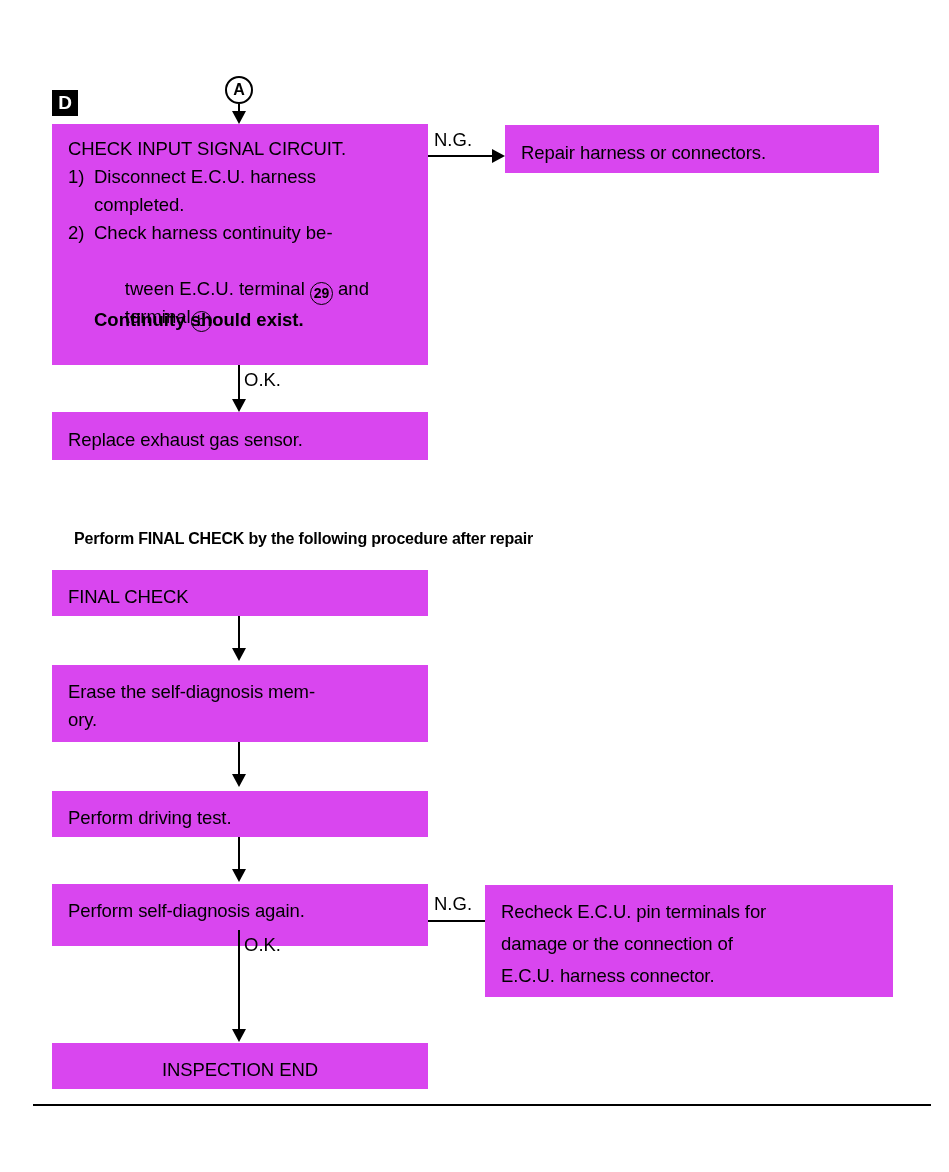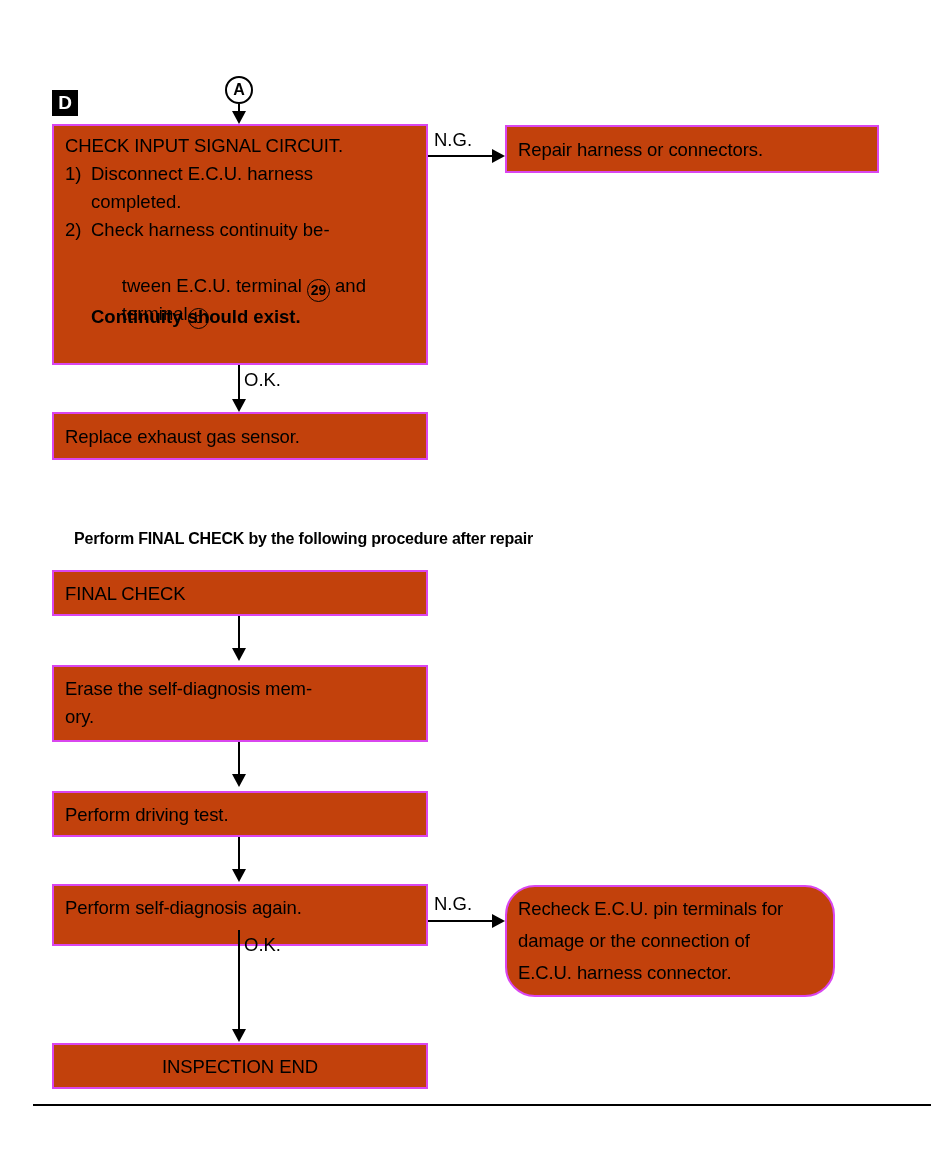--- a/index.html
+++ b/index.html
@@ -18,22 +18,22 @@
   #page-root {
     position: absolute;
     inset: 0;
   }
   
   .abs { position: absolute; }
 
   .fbox {
     position: absolute;
     box-sizing: border-box;
-    border: 2px solid #d946ef;
-    background: #c2410c;
+    border: 5px solid #d946ef;
+    background: #d946ef;
   }
   .fbox .btext {
     position: absolute;
     left: 11px;
     top: 7px;
     right: 4px;
     font-size: 18.5px;
     line-height: 28px;
     letter-spacing: -0.1px;
     white-space: pre;
@@ -225,21 +225,21 @@
   <div class="arrow-down" style="left:232px; top:869px;"></div>
 
   <div class="fbox" style="left:52px; top:884px; width:376px; height:62px;">
     <div class="btext" style="top:8px;">Perform self-diagnosis again.</div>
   </div>
 
   <div class="hline" style="left:428px; top:920px; width:70px;"></div>
   <div class="arrow-right" style="left:492px; top:914px;"></div>
   <div class="edge-label" style="left:434px; top:894px;">N.G.</div>
 
-  <div class="fbox" style="left:505px; top:885px; width:330px; height:112px;border-radius:30px;">
+  <div class="fbox" style="left:485px; top:885px; width:408px; height:112px;">
     <div class="btext" style="top:8px;">Recheck E.C.U. pin terminals for</div>
     <div class="btext" style="top:40px;">damage or the connection of</div>
     <div class="btext" style="top:72px;">E.C.U. harness connector.</div>
   </div>
 
   <div class="vline" style="left:238px; top:930px; height:104px;"></div>
   <div class="arrow-down" style="left:232px; top:1029px;"></div>
   <div class="edge-label" style="left:244px; top:935px;">O.K.</div>
 
   <div class="fbox center" style="left:52px; top:1043px; width:376px; height:46px;">

